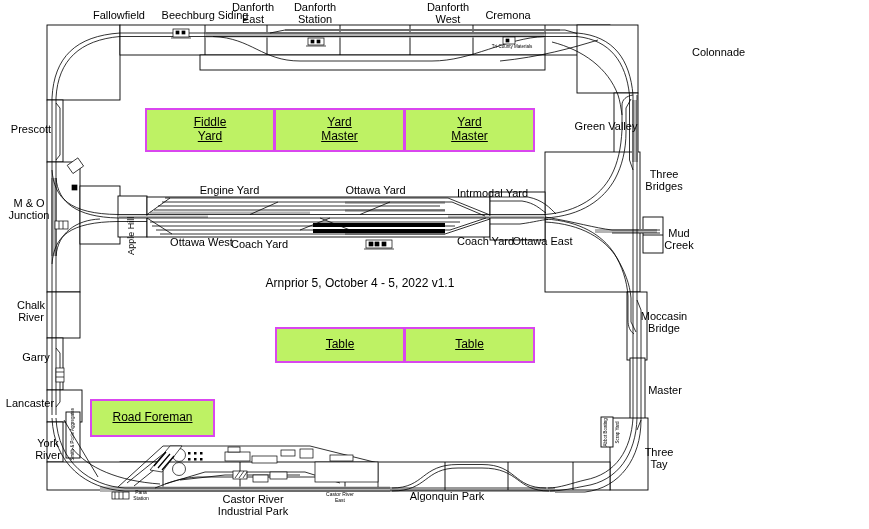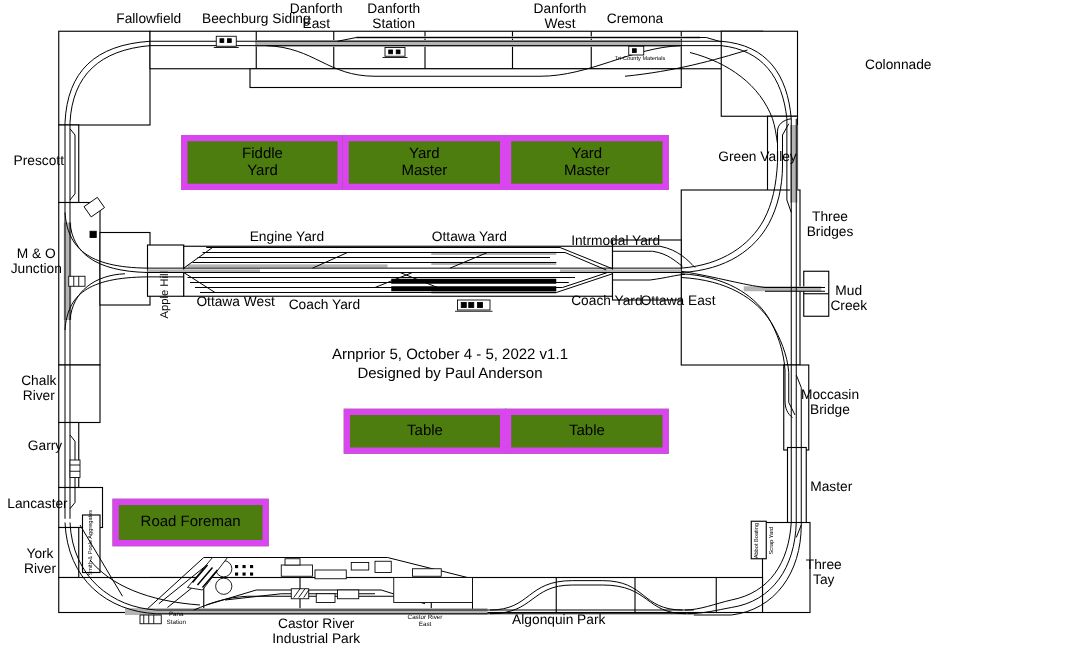--- a/index.html
+++ b/index.html
@@ -6,23 +6,23 @@
   #stage{position:relative;width:869px;height:529px;background:#fff;overflow:hidden;
          font-family:"Liberation Sans",sans-serif;color:#000;}
   #plan-svg{position:absolute;left:0;top:0;}
   .lbl{position:absolute;font-size:11px;line-height:1.08;text-align:center;white-space:normal;}
   .sm{font-size:11px;white-space:nowrap;}
   .xs{font-size:5px;line-height:1.1;}
   .xxs{font-size:4.5px;line-height:1.1;}
   .nowrap{white-space:nowrap;}
   .left{text-align:left;margin-left:42px;}
   .rot{transform:rotate(-90deg);transform-origin:center center;}
-  .opbox{position:absolute;box-sizing:border-box;border:5px solid #d946ef;background:#4d7c0f;
+  .opbox{position:absolute;box-sizing:border-box;border:2px solid #d946ef;background:#bef264;
          display:flex;align-items:center;justify-content:center;text-align:center;
-         font-size:12px;line-height:1.15;}
+         font-size:12px;line-height:1.15;text-decoration:underline;}
   .opbox .inner{display:block;}
   .title-block{position:absolute;left:240px;top:276px;width:240px;text-align:center;font-size:12px;line-height:1.25;}
 </style>
 </head>
 <body>
 
 <div id="stage">
 
   <svg id="plan-svg" width="869" height="529" viewBox="0 0 869 529" xmlns="http://www.w3.org/2000/svg">
 
@@ -246,44 +246,43 @@
   <div class="lbl" style="left:655px;top:228px;width:48px">Mud Creek</div>
   <div class="lbl" style="left:634px;top:311px;width:60px">Moccasin Bridge</div>
   <div class="lbl" style="left:640px;top:385px;width:50px">Master</div>
   <div class="lbl" style="left:644px;top:447px;width:30px">Three Tay</div>
 
   <div class="lbl" style="left:0px;top:124px;width:62px">Prescott</div>
   <div class="lbl" style="left:0px;top:198px;width:58px">M &amp; O Junction</div>
   <div class="lbl" style="left:10px;top:300px;width:42px">Chalk River</div>
   <div class="lbl" style="left:5px;top:352px;width:62px">Garry</div>
   <div class="lbl" style="left:0px;top:398px;width:60px">Lancaster</div>
-  <div class="lbl" style="left:12px;top:438px;width:40px">York River</div>
+  <div class="lbl" style="left:28px;top:438px;width:40px">York River</div>
 
   <div class="lbl xs" style="left:128px;top:490px;width:26px">Pana Station</div>
   <div class="lbl" style="left:211px;top:494px;width:84px">Castor River Industrial Park</div>
   <div class="lbl xs" style="left:325px;top:492px;width:30px">Castor River East</div>
   <div class="lbl" style="left:402px;top:491px;width:90px">Algonquin Park</div>
 
   <div class="lbl sm" style="left:192px;top:185px;width:75px">Engine Yard</div>
   <div class="lbl sm" style="left:338px;top:185px;width:75px">Ottawa Yard</div>
   <div class="lbl sm" style="left:450px;top:188px;width:85px">Intrmodal Yard</div>
-  <div class="lbl sm" style="left:151px;top:237px;width:75px">Ottawa West</div>
+  <div class="lbl sm" style="left:164px;top:237px;width:75px">Ottawa West</div>
   <div class="lbl sm" style="left:222px;top:239px;width:75px">Coach Yard</div>
   <div class="lbl sm" style="left:448px;top:236px;width:75px">Coach Yard</div>
   <div class="lbl sm" style="left:505px;top:236px;width:75px">Ottawa East</div>
   <div class="lbl sm rot" style="left:107px;top:231px;width:50px;font-size:9px">Apple Hill</div>
 
   <div class="lbl xxs rot nowrap" style="left:48px;top:433px;width:50px">Smith &amp; Poole Aggregates</div>
   <div class="lbl xxs rot nowrap" style="left:582px;top:430px;width:48px">Abbot Boating</div>
   <div class="lbl xxs rot nowrap" style="left:594px;top:430px;width:48px">Scrap Yard</div>
   <div class="lbl xxs" style="left:490px;top:45px;width:44px">Tri-County Materials</div>
 
   <div class="title-block">
     <div>Arnprior 5, October 4 - 5, 2022 v1.1</div>
-    <div>Designed by Paul Anderson</div>
   </div>
 
   <div class="opbox" style="left:145px;top:108px;width:130px;height:44px">
     <span class="inner" style="width:52px">Fiddle Yard</span>
   </div>
   <div class="opbox" style="left:274px;top:108px;width:131px;height:44px">
     <span class="inner" style="width:52px">Yard Master</span>
   </div>
   <div class="opbox" style="left:404px;top:108px;width:131px;height:44px">
     <span class="inner" style="width:52px">Yard Master</span>

